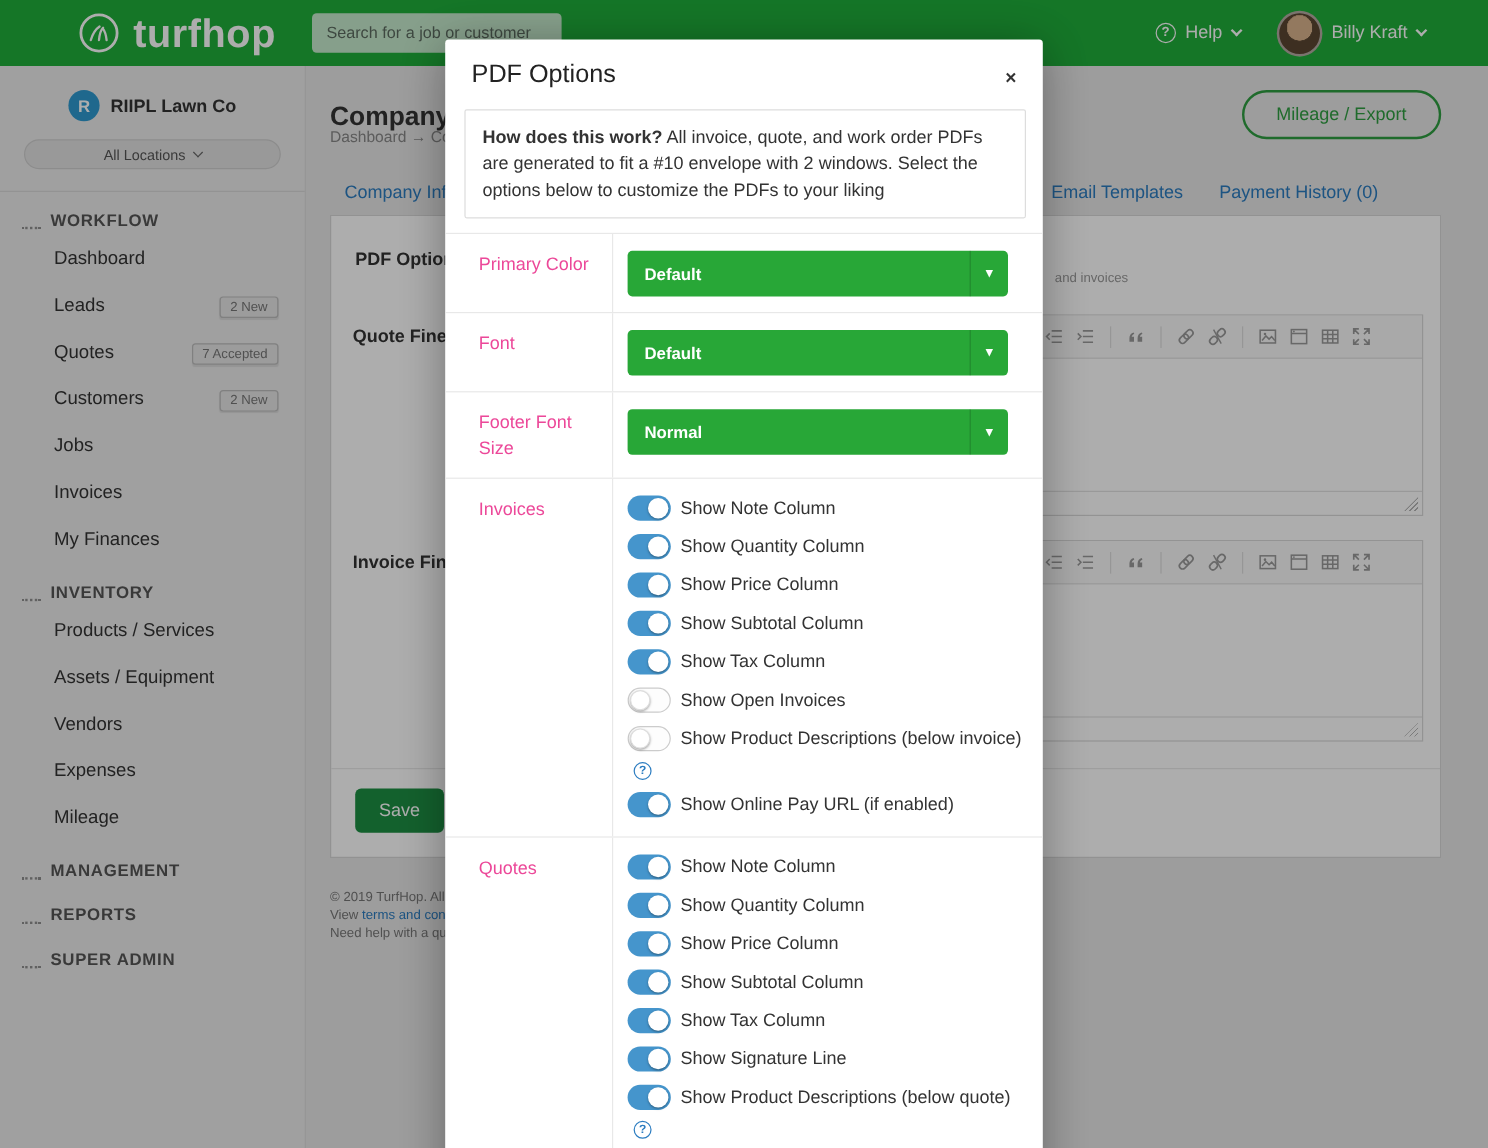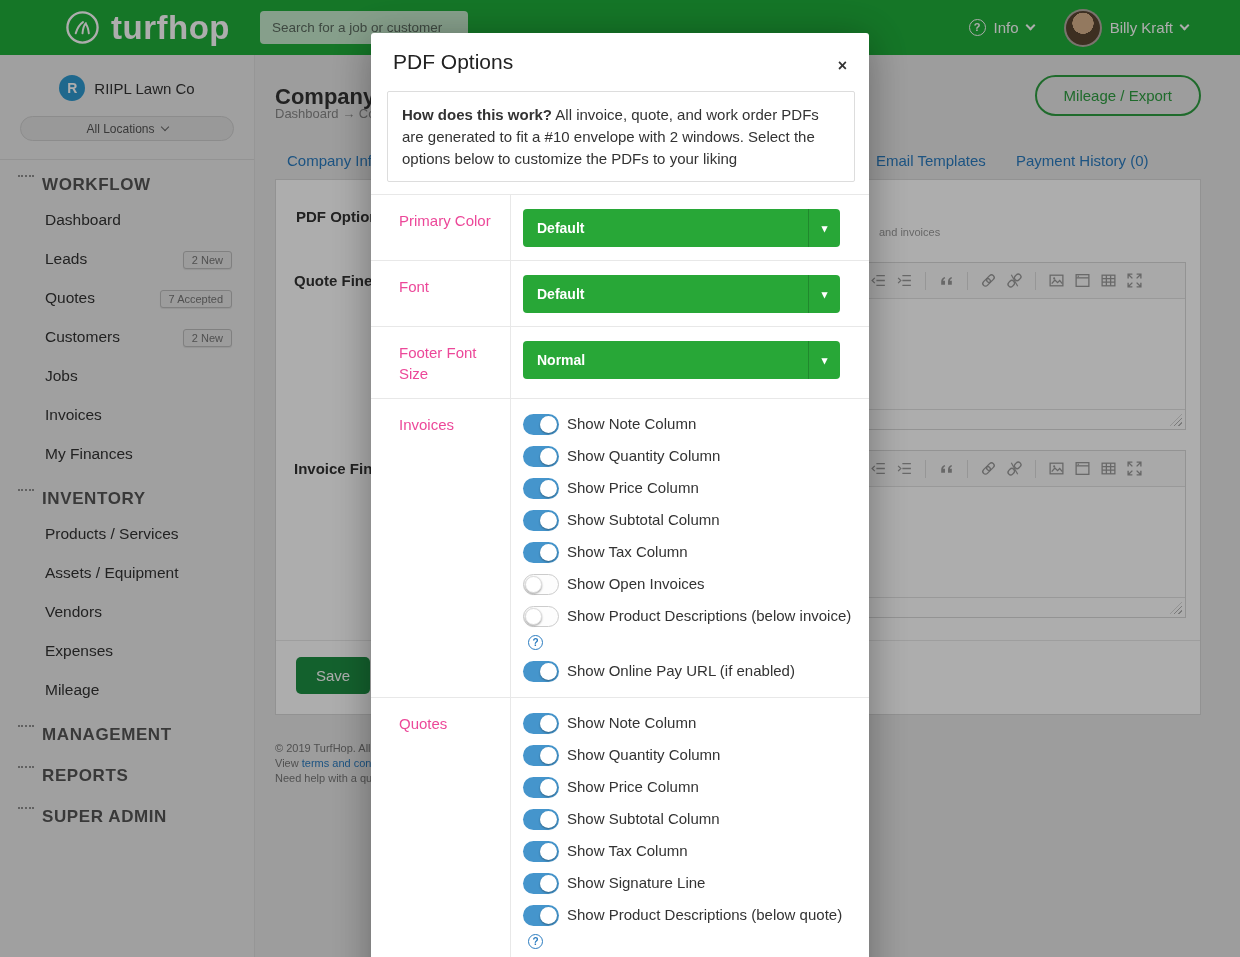--- a/index.html
+++ b/index.html
@@ -22,26 +22,26 @@
     transform:rotate(45deg);display:inline-block;margin-top:-4px;}
   .avatar{width:38px;height:38px;border-radius:50%;flex-shrink:0;
     background:radial-gradient(circle at 50% 36%,#d9b38c 0 38%,#5a4632 39% 100%);
     border:2px solid rgba(255,255,255,.55);}
 
   
   .sidebar{position:absolute;left:0;top:55px;width:255px;height:902px;background:#ececec;z-index:1;border-right:1px solid #ddd;}
   .company{display:flex;align-items:center;justify-content:center;gap:9px;padding-top:20px;}
   .co-logo{width:26px;height:26px;border-radius:50%;background:#2e9ad0;color:#fff;font-size:14px;font-weight:700;
     display:flex;align-items:center;justify-content:center;}
-  .co-name{font-size:15px;font-weight:400;color:#333;}
+  .co-name{font-size:15px;font-weight:700;color:#333;}
   .locations-pill{margin:15px 20px 0;height:25px;background:#e2e2e2;border:1px solid #cfcfcf;border-radius:13px;
     font-size:12px;color:#555;display:flex;align-items:center;justify-content:center;gap:7px;cursor:pointer;}
   .pill-chev{width:6px;height:6px;border-right:1.5px solid #666;border-bottom:1.5px solid #666;transform:rotate(45deg);margin-top:-3px;}
   .side-div{margin-top:18px;border-bottom:1px solid #d9d9d9;}
-  .side-section{display:flex;align-items:flex-start;gap:8px;padding:15px 0 6px 18px;font-size:17px;font-weight:700;
+  .side-section{display:flex;align-items:flex-end;gap:8px;padding:15px 0 6px 18px;font-size:14px;font-weight:700;
     color:#555;letter-spacing:.6px;cursor:pointer;}
   .dash{width:16px;height:1px;border-top:2px dotted #8f8f8f;display:inline-block;}
   .side-item{position:relative;padding:10px 20px 11px 45px;font-size:15.5px;color:#333;cursor:pointer;}
   .badge{position:absolute;right:22px;top:50%;transform:translateY(-50%);background:#e6e6e6;border:1px solid #bdbdbd;
     color:#777;font-size:11px;padding:2px 8px;border-radius:3px;box-shadow:0 1px 1px rgba(0,0,0,.08);}
 
   
   .content{position:absolute;left:255px;top:55px;width:985px;height:902px;background:#e7e7e7;z-index:1;}
   .page-title{position:absolute;left:20px;top:14px;font-size:22px;font-weight:700;color:#333;}
   .breadcrumb{position:absolute;left:20px;top:51px;font-size:13px;color:#888;}
@@ -114,21 +114,21 @@
           <circle cx="19" cy="19" r="15.5" fill="none" stroke="#fff" stroke-width="2.4"></circle>
           <path d="M12 25c2-6.5 4.5-9.5 7.5-11.5 M19 25c.5-5.5 1.5-8.5 3.5-10.5 M25.5 25c-.5-4.5-1.5-7.5-3-9.5" stroke="#fff" fill="none" stroke-width="2" stroke-linecap="round"></path>
         </svg>
     </span>
     <span class="brand-text">turfhop</span>
   </div>
   <input class="search" placeholder="Search for a job or customer" style="">
   <div class="top-right">
     <div class="help-group">
       <span class="q-icon">?</span>
-      <span>Info</span>
+      <span>Help</span>
       <span class="chev"></span>
     </div>
     <div class="user-group">
       <span class="avatar"></span>
       <span>Billy Kraft</span>
       <span class="chev"></span>
     </div>
   </div>
 </header>
 

